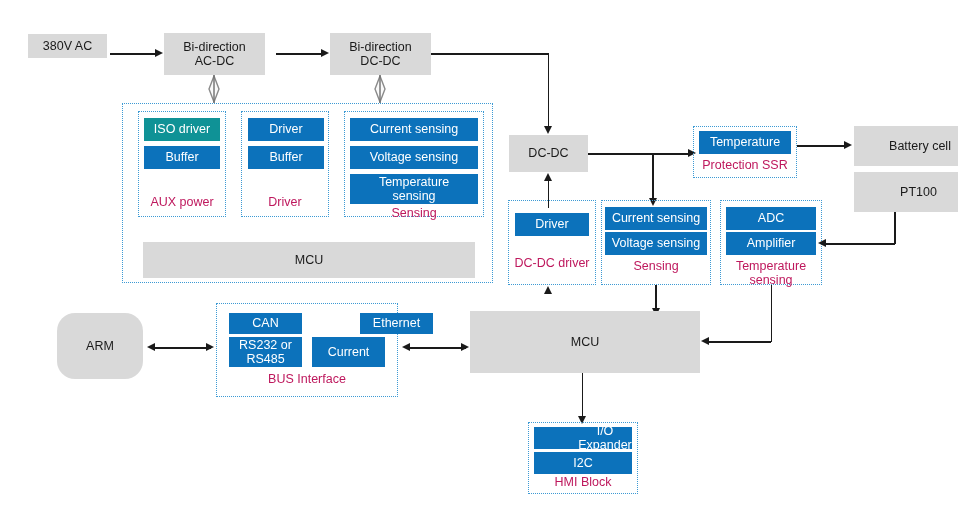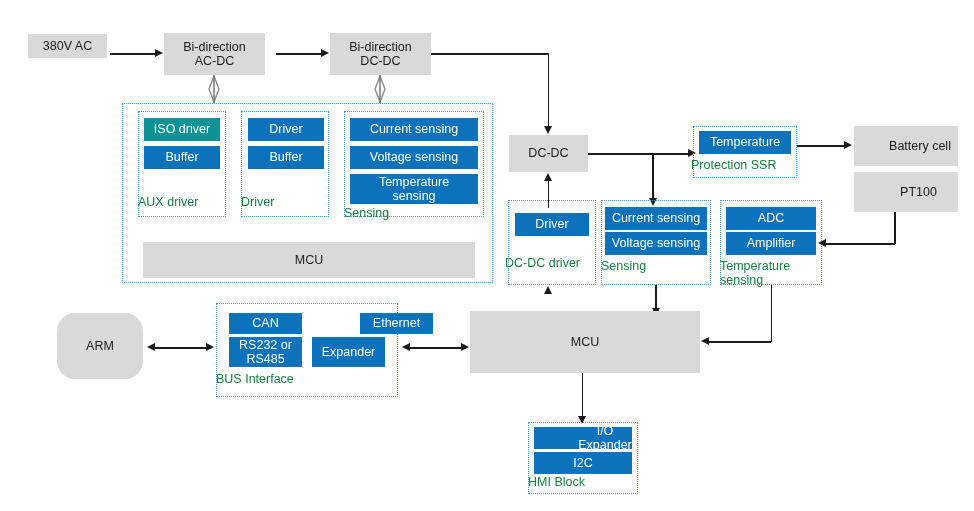--- a/index.html
+++ b/index.html
@@ -50,21 +50,22 @@
     box-sizing: border-box;
     border: 1px dotted #3d9ad4;
     background: transparent;
   }
   .dash-outer {
     border: 1px dotted #3d9ad4;
   }
   .caption {
     position: absolute;
     font-size: 12.5px;
-    color: #15803d;
+    color: #be185d;
+    text-align: center;
     line-height: 1.12;
   }
   
   .ln {
     position: absolute;
     background: #1a1a1a;
   }
   .lnh { height: 1.6px; }
   .lnv { width: 1.6px; }
   .arrow {
@@ -135,21 +136,21 @@
 
   <div class="ln lnh" style="left:431px; top:53px; width:118px;"></div>
   <div class="ln lnv" style="left:547.5px; top:53px; height:73px;"></div>
   <div class="arrow ar-down" style="left:544px; top:126px;"></div>
 
   <div class="dash dash-outer" style="left:122px; top:103px; width:371px; height:180px;"></div>
 
   <div class="dash" style="left:138px; top:111px; width:88px; height:106px;"></div>
   <div class="blk teal" style="left:144px; top:118px; width:76px; height:23px;">ISO driver</div>
   <div class="blk blue" style="left:144px; top:146px; width:76px; height:23px;">Buffer</div>
-  <div class="caption" style="left:138px; top:195px; width:88px;">AUX driver</div>
+  <div class="caption" style="left:138px; top:195px; width:88px;">AUX power</div>
 
   <div class="dash" style="left:241px; top:111px; width:88px; height:106px;"></div>
   <div class="blk blue" style="left:248px; top:118px; width:76px; height:23px;">Driver</div>
   <div class="blk blue" style="left:248px; top:146px; width:76px; height:23px;">Buffer</div>
   <div class="caption" style="left:241px; top:195px; width:88px;">Driver</div>
 
   <div class="dash" style="left:344px; top:111px; width:140px; height:106px;"></div>
   <div class="blk blue" style="left:350px; top:118px; width:128px; height:23px;">Current sensing</div>
   <div class="blk blue" style="left:350px; top:146px; width:128px; height:23px;">Voltage sensing</div>
   <div class="blk blue" style="left:350px; top:174px; width:128px; height:30px; flex-direction:column;">
@@ -217,21 +218,21 @@
   <div class="arrow ar-left" style="left:147px; top:342.5px;"></div>
   <div class="arrow ar-right" style="left:206px; top:342.5px;"></div>
 
   <div class="dash" style="left:216px; top:303px; width:182px; height:94px;"></div>
   <div class="blk blue" style="left:229px; top:313px; width:73px; height:21px;">CAN</div>
   <div class="blk blue" style="left:312px; top:313px; width:73px; height:21px;margin-left:48px;">Ethernet</div>
   <div class="blk blue" style="left:229px; top:337px; width:73px; height:30px; flex-direction:column;">
     <span>RS232 or</span>
     <span>RS485</span>
   </div>
-  <div class="blk blue" style="left:312px; top:337px; width:73px; height:30px;">Expander</div>
+  <div class="blk blue" style="left:312px; top:337px; width:73px; height:30px;">Current</div>
   <div class="caption" style="left:216px; top:372px; width:182px;">BUS Interface</div>
 
   <div class="ln lnh" style="left:407px; top:347px; width:59px;"></div>
   <div class="arrow ar-left" style="left:402px; top:342.5px;"></div>
   <div class="arrow ar-right" style="left:461px; top:342.5px;"></div>
 
   <div class="blk grey" style="left:470px; top:311px; width:230px; height:62px;">MCU</div>
 
   <div class="ln lnv" style="left:581.5px; top:373px; height:44px;"></div>
   <div class="arrow ar-down" style="left:578px; top:416px;"></div>

